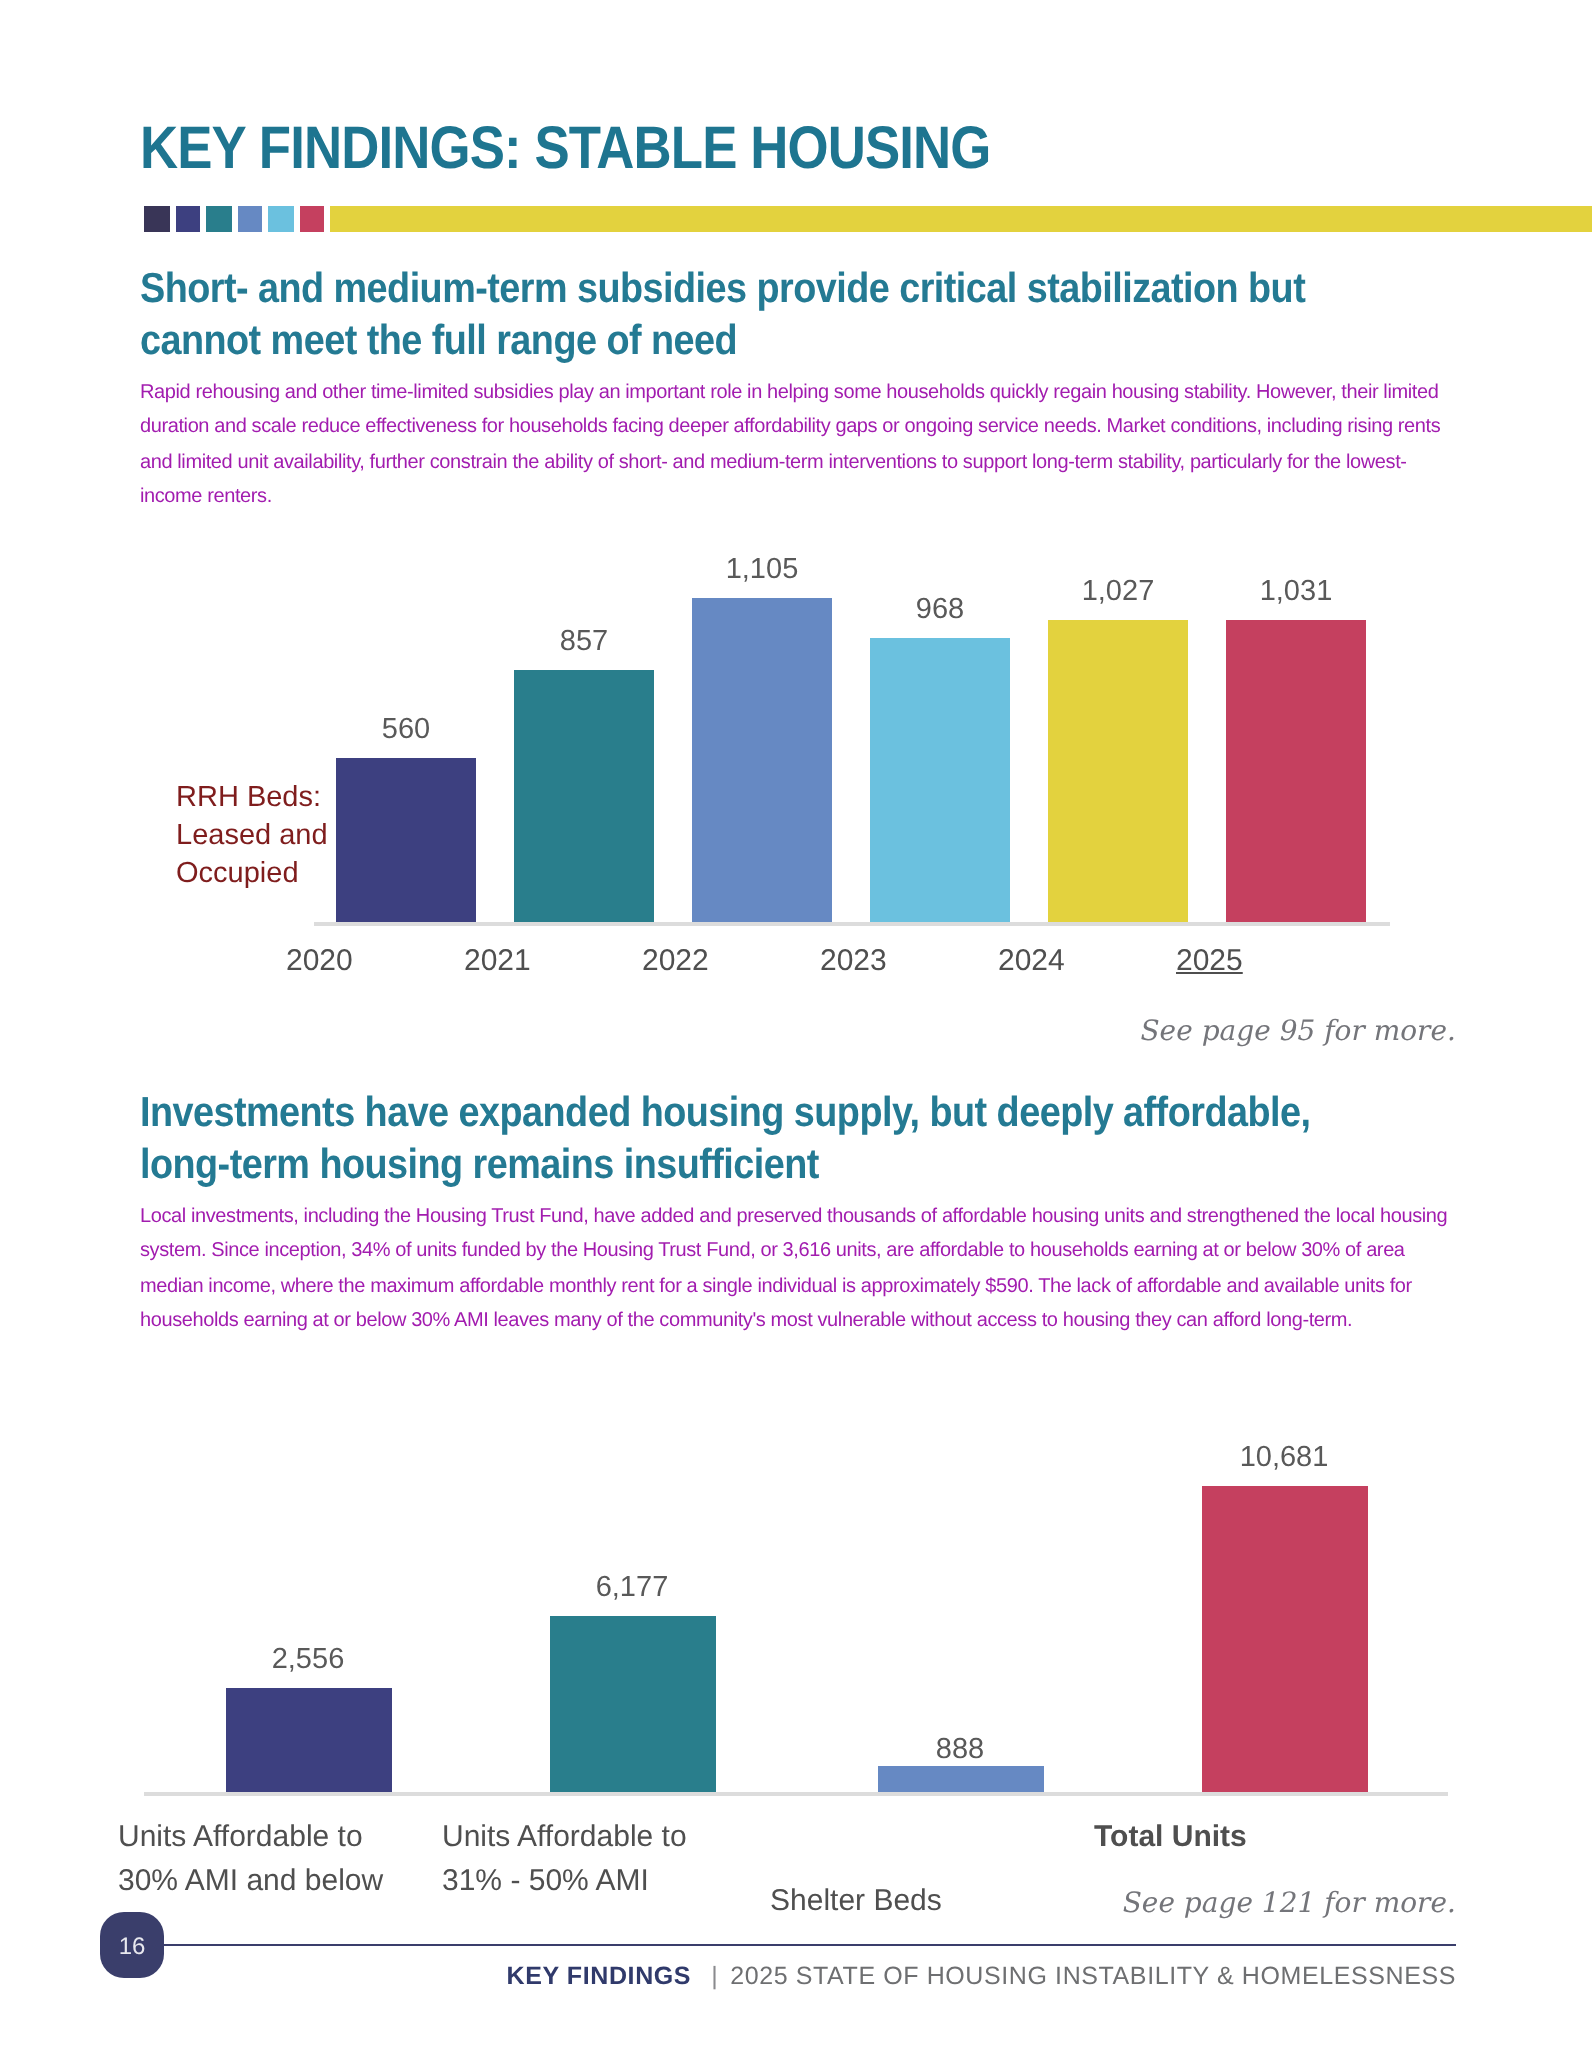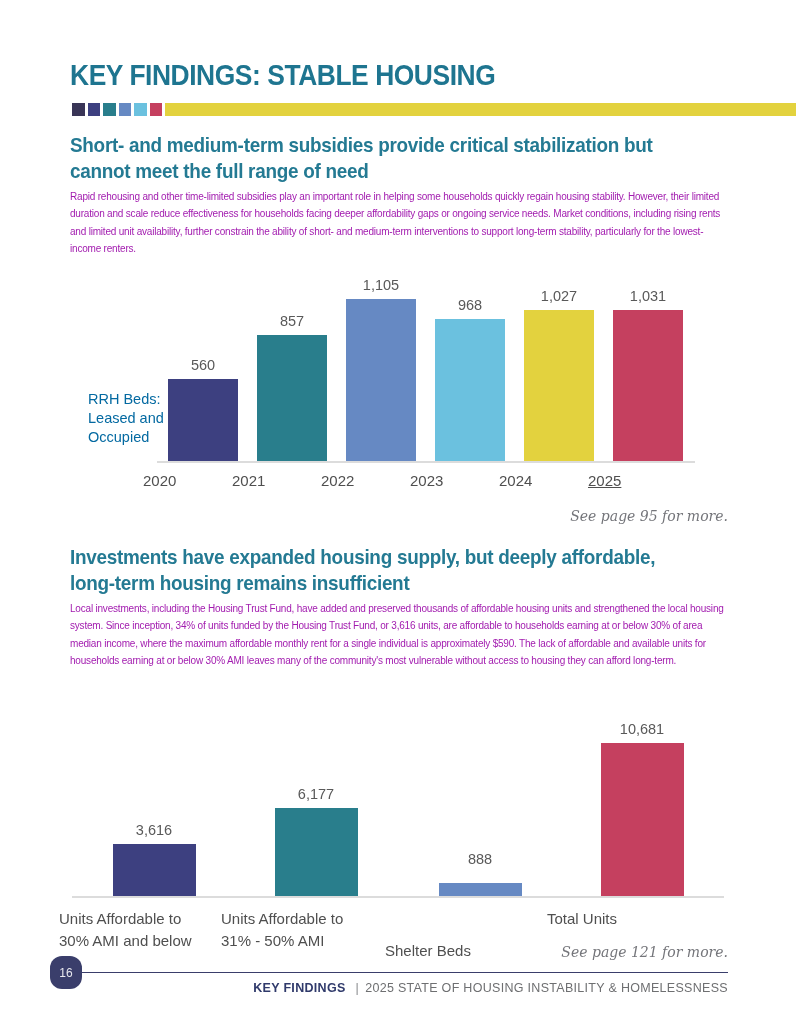--- a/index.html
+++ b/index.html
@@ -23,21 +23,21 @@
     transform:scaleX(0.9); transform-origin:left top;
   }
   .body-text {
     position:absolute; left:70px; width:660px;
     font-size:10px; line-height:17.4px; color:#a21caf;
     letter-spacing:-0.2px;
   }
   .chart { position:absolute; left:72px; width:660px; }
   .chart-axis-label {
     position:absolute; left:16px; top:112px; width:95px;
-    font-size:14.5px; line-height:19px; color:#0369a1;
+    font-size:14.5px; line-height:19px; color:#7f1d1d;
     white-space:pre-line;
   }
   .chart-baseline { position:absolute; height:2px; background:#DCDCDC; }
   .vbar { position:absolute; }
   .vlabel {
     position:absolute; height:18px; font-size:14.5px; color:#595959;
     text-align:center;
   }
   .xlabel {
     position:absolute; font-size:15px; color:#4F4F4F; text-align:left;
@@ -117,33 +117,33 @@
   <div class="section-heading" style="top:544px;">
     <div>Investments have expanded housing supply, but deeply affordable,</div>
     <div>long-term housing remains insufficient</div>
   </div>
 
   <p class="body-text" style="top:590px;">Local investments, including the Housing Trust Fund, have added and preserved thousands of affordable housing units and strengthened the local housing system. Since inception, 34% of units funded by the Housing Trust Fund, or 3,616 units, are affordable to households earning at or below 30% of area median income, where the maximum affordable monthly rent for a single individual is approximately $590. The lack of affordable and available units for households earning at or below 30% AMI leaves many of the community's most vulnerable without access to housing they can afford long-term.</p>
 
   <div class="chart" style="top:710px; height:240px;">
     <div id="chart-2-plot">
         <div class="vbar" style="left: 40.5px; top: 134px; width: 83px; height: 52px; background: rgb(61, 64, 128);"></div>
-        <div class="vlabel" style="left: 37px; top: 112px; width: 90px;">3,616</div>
+        <div class="vlabel" style="left: 37px; top: 112px; width: 90px;">2,556</div>
         <div class="xlabel" style="left: -13px; top: 198px; width: 190px;">Units Affordable to
 30% AMI and below</div>
         <div class="vbar" style="left: 202.5px; top: 98px; width: 83px; height: 88px; background: rgb(41, 126, 140);"></div>
         <div class="vlabel" style="left: 199px; top: 76px; width: 90px;">6,177</div>
         <div class="xlabel" style="left: 149px; top: 198px; width: 190px;">Units Affordable to
 31% - 50% AMI</div>
         <div class="vbar" style="left: 366.5px; top: 173px; width: 83px; height: 13px; background: rgb(102, 137, 195);"></div>
-        <div class="vlabel" style="left: 363px; top: 141px; width: 90px;">888</div>
+        <div class="vlabel" style="left: 363px; top: 157px; width: 90px;">888</div>
         <div class="xlabel" style="left: 313px; top: 198px; width: 190px; margin-top: 32px;">Shelter Beds</div>
         <div class="vbar" style="left: 528.5px; top: 33px; width: 83px; height: 153px; background: rgb(197, 64, 95);"></div>
         <div class="vlabel" style="left: 525px; top: 11px; width: 90px;">10,681</div>
-        <div class="xlabel" style="left: 475px; top: 198px; width: 190px;">Total Units</div>
+        <div class="xlabel" style="left: 475px; top: 198px; width: 190px; font-weight: bold;">Total Units</div>
       </div>
     <div class="chart-baseline" style="left:0px; top:186px; width:652px;"></div>
   </div>
 
   <div class="see-note" style="top:944px;">See page 121 for more.</div>
 
   <div class="page-num-box">16</div>
   <div class="footer-rule"></div>
   <div class="footer-text">
     <span class="footer-section">KEY FINDINGS</span><span class="footer-sep">|</span><span>2025 STATE OF HOUSING INSTABILITY &amp; HOMELESSNESS</span>

